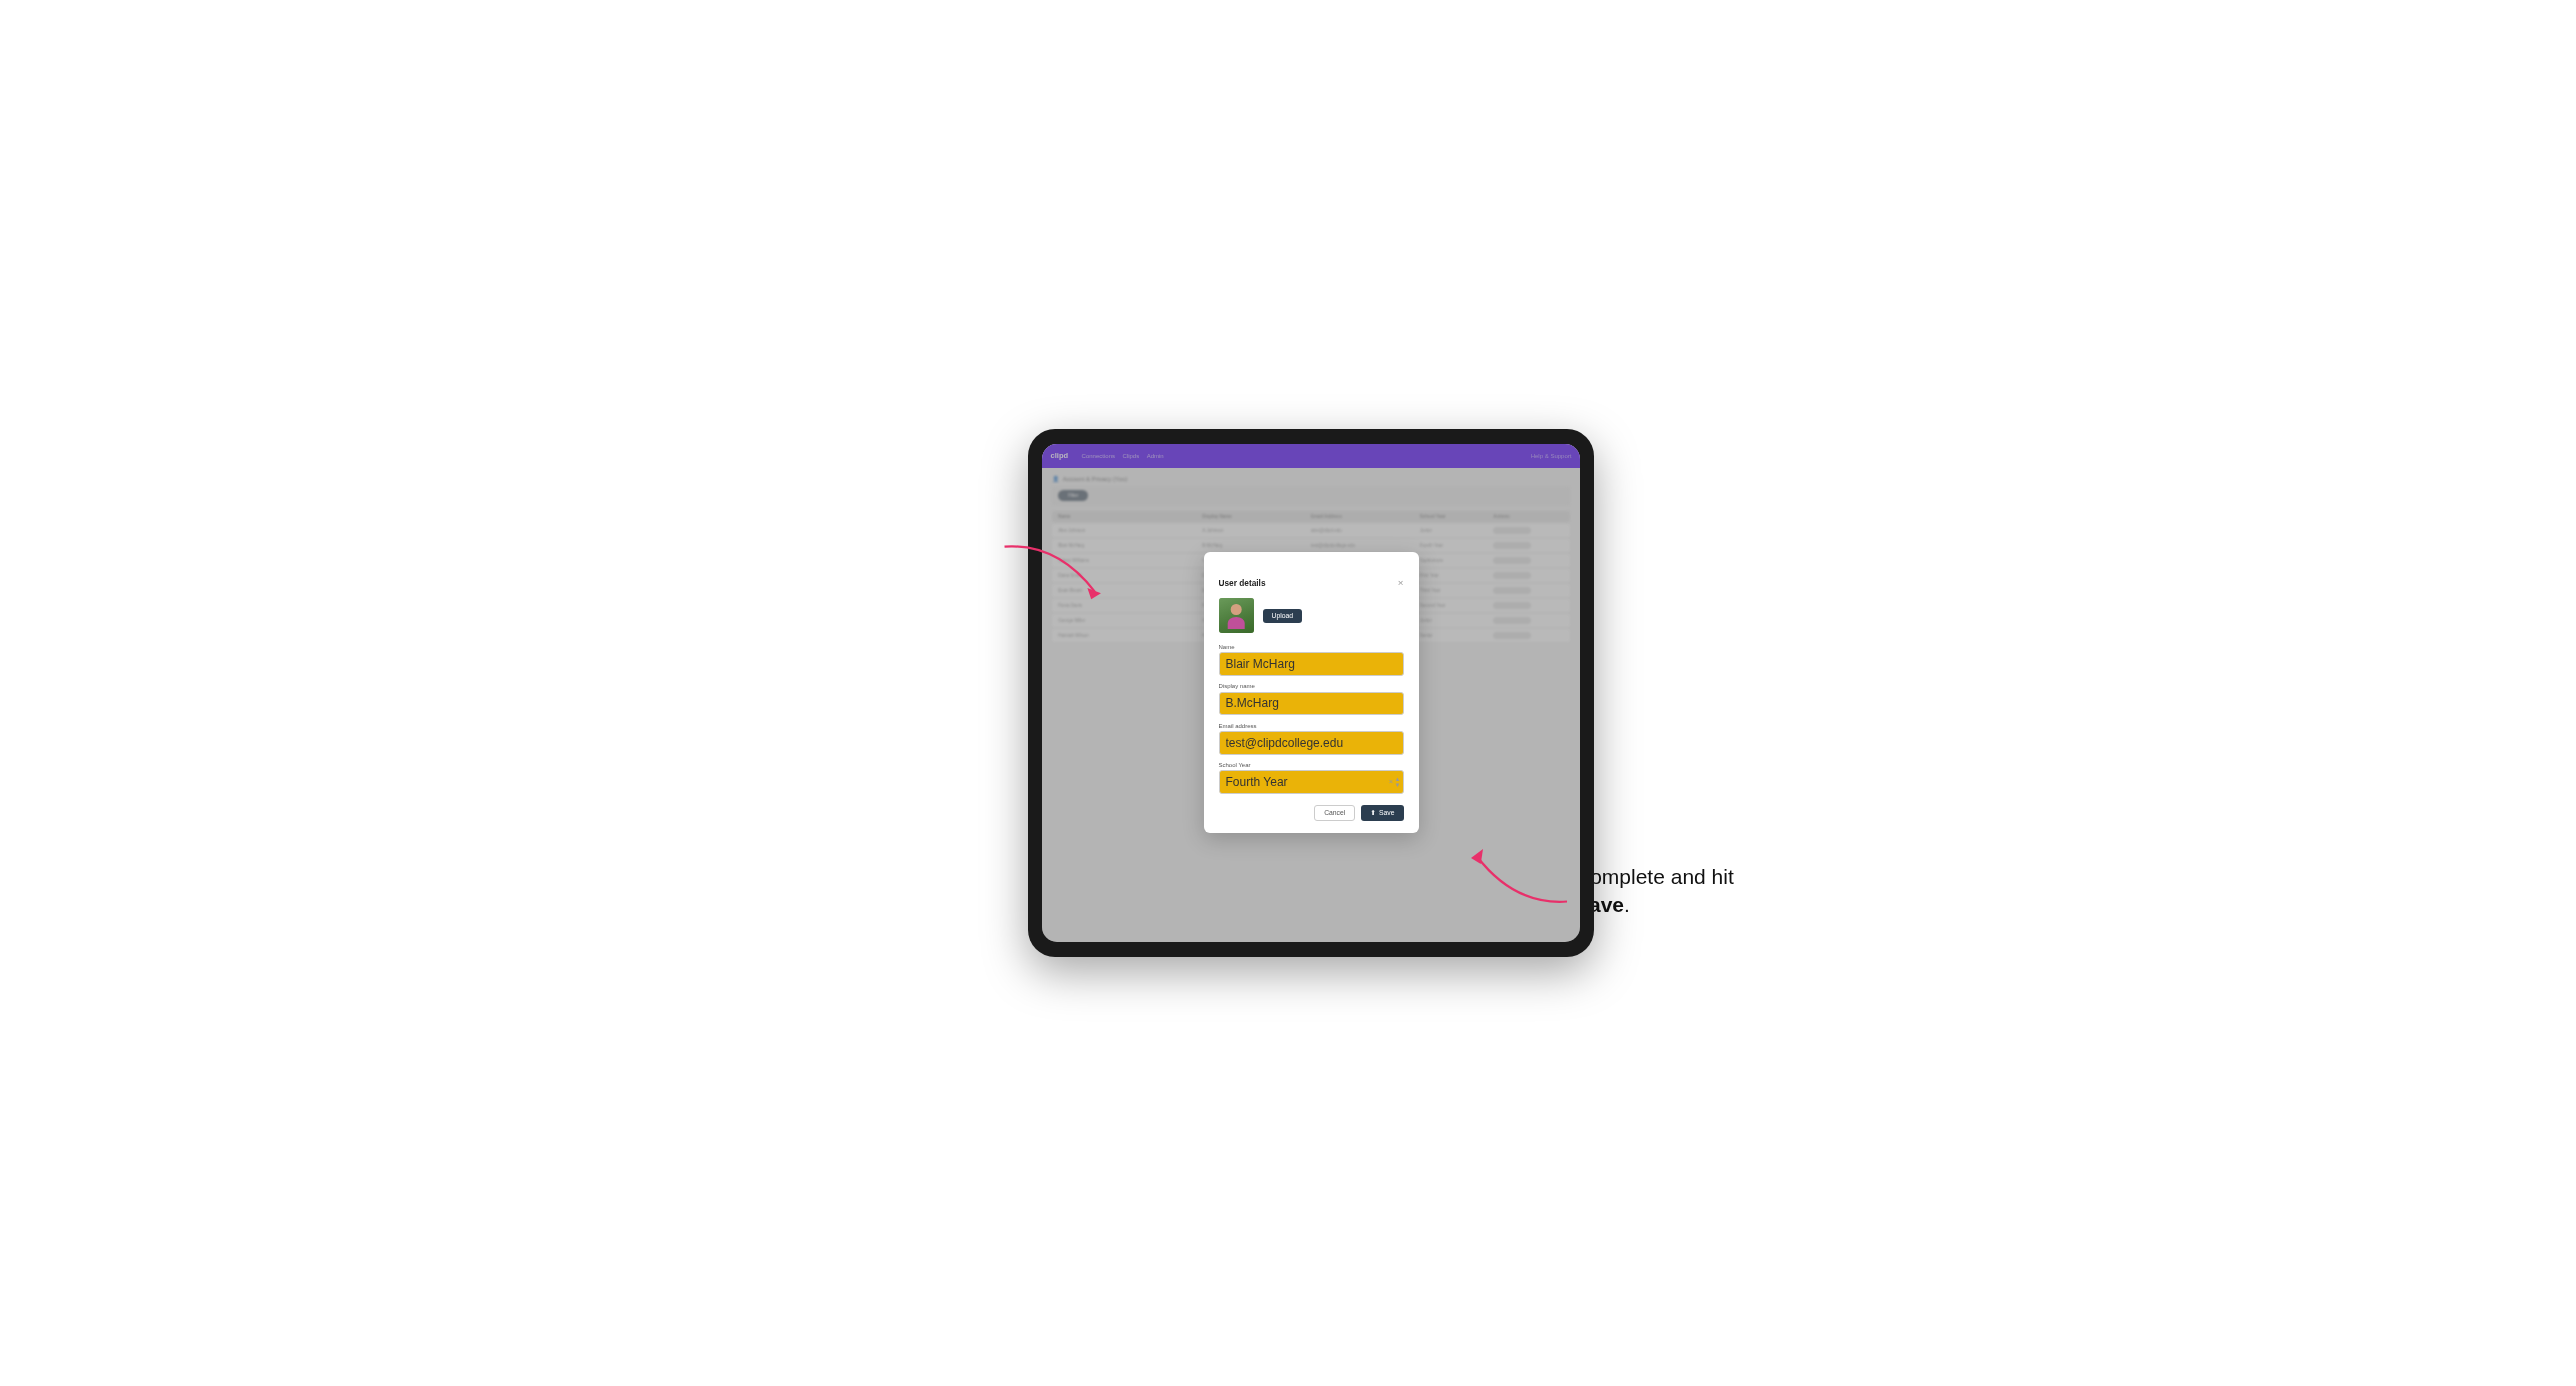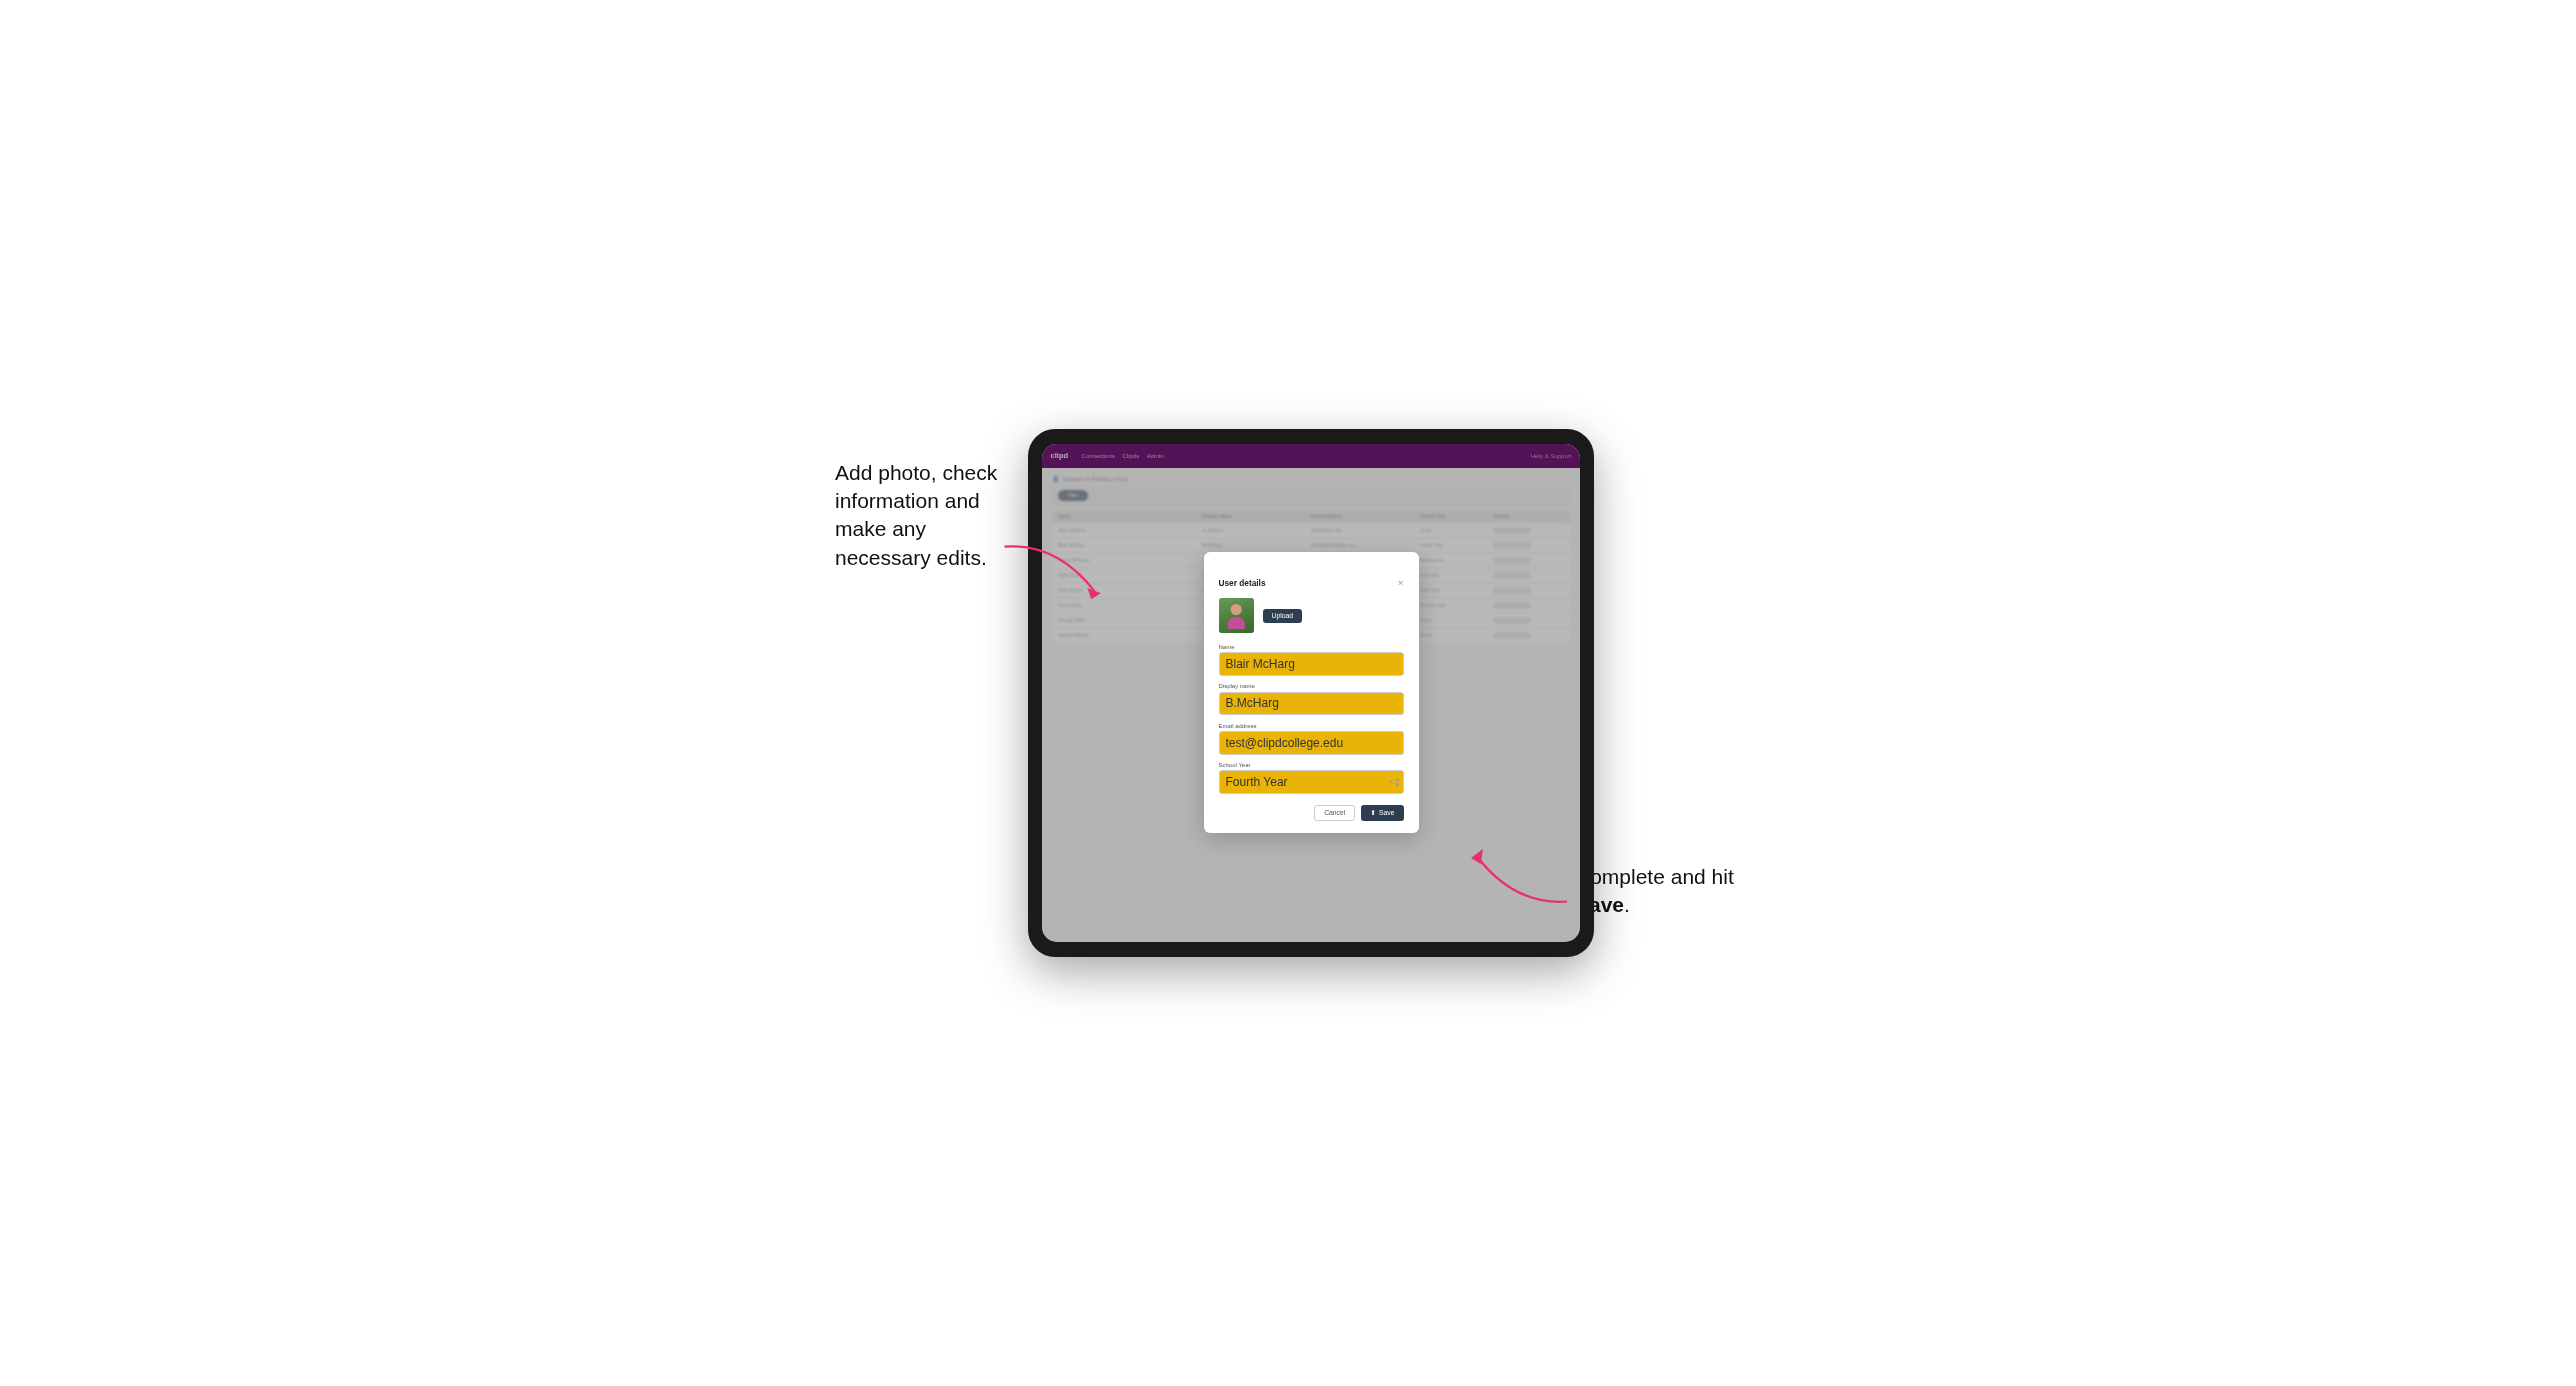--- a/index.html
+++ b/index.html
@@ -61,21 +61,21 @@
       width: 100%;
       height: 100%;
       background: #f0f0f0;
       border-radius: 15px;
       overflow: hidden;
       position: relative;
     }
 
     
     .app-bar {
-      background: #701a75;
+      background: #8b5cf6;
       height: 24px;
       display: flex;
       align-items: center;
       padding: 0 9px;
       gap: 6px;
     }
     .app-bar-logo {
       color: #fff;
       font-size: 7.5px;
       font-weight: bold;
@@ -363,23 +363,20 @@
       height: 75px;
       z-index: 20;
       pointer-events: none;
     }
   </style>
 </head>
 <body>
 
 <div class="scene">
 
-  <div class="annotation-left">
-    <span>Add photo, check information and make any necessary edits.</span>
-  </div>
 
   <div class="annotation-right">
     <span>Complete and hit </span><strong>Save</strong><span>.</span>
   </div>
 
   <svg class="arrow-left" viewBox="0 0 150 90" fill="none" xmlns="http://www.w3.org/2000/svg">
     <path d="M10 10 Q 80 5 130 70" stroke="#e8306a" stroke-width="3" fill="none"></path>
     <polygon points="120,65 138,72 125,80" fill="#e8306a"></polygon>
   </svg>
 

